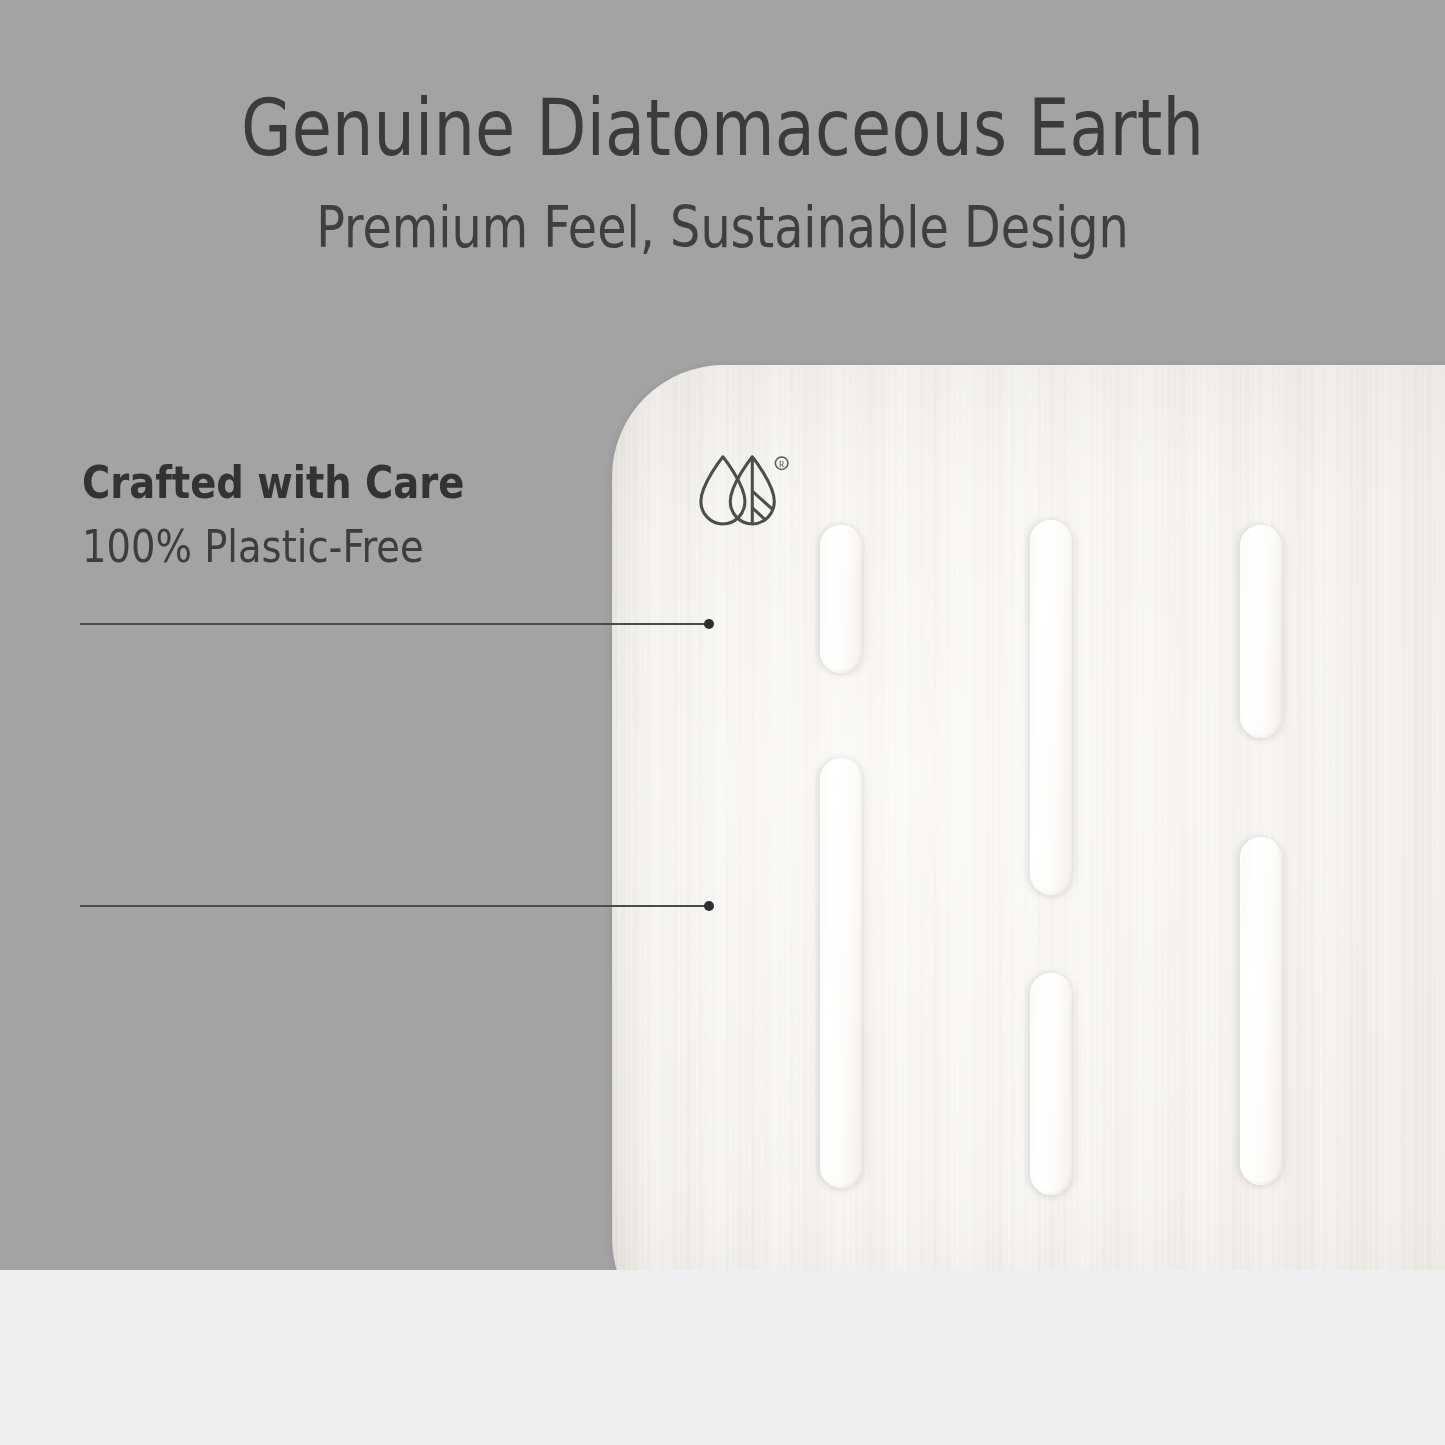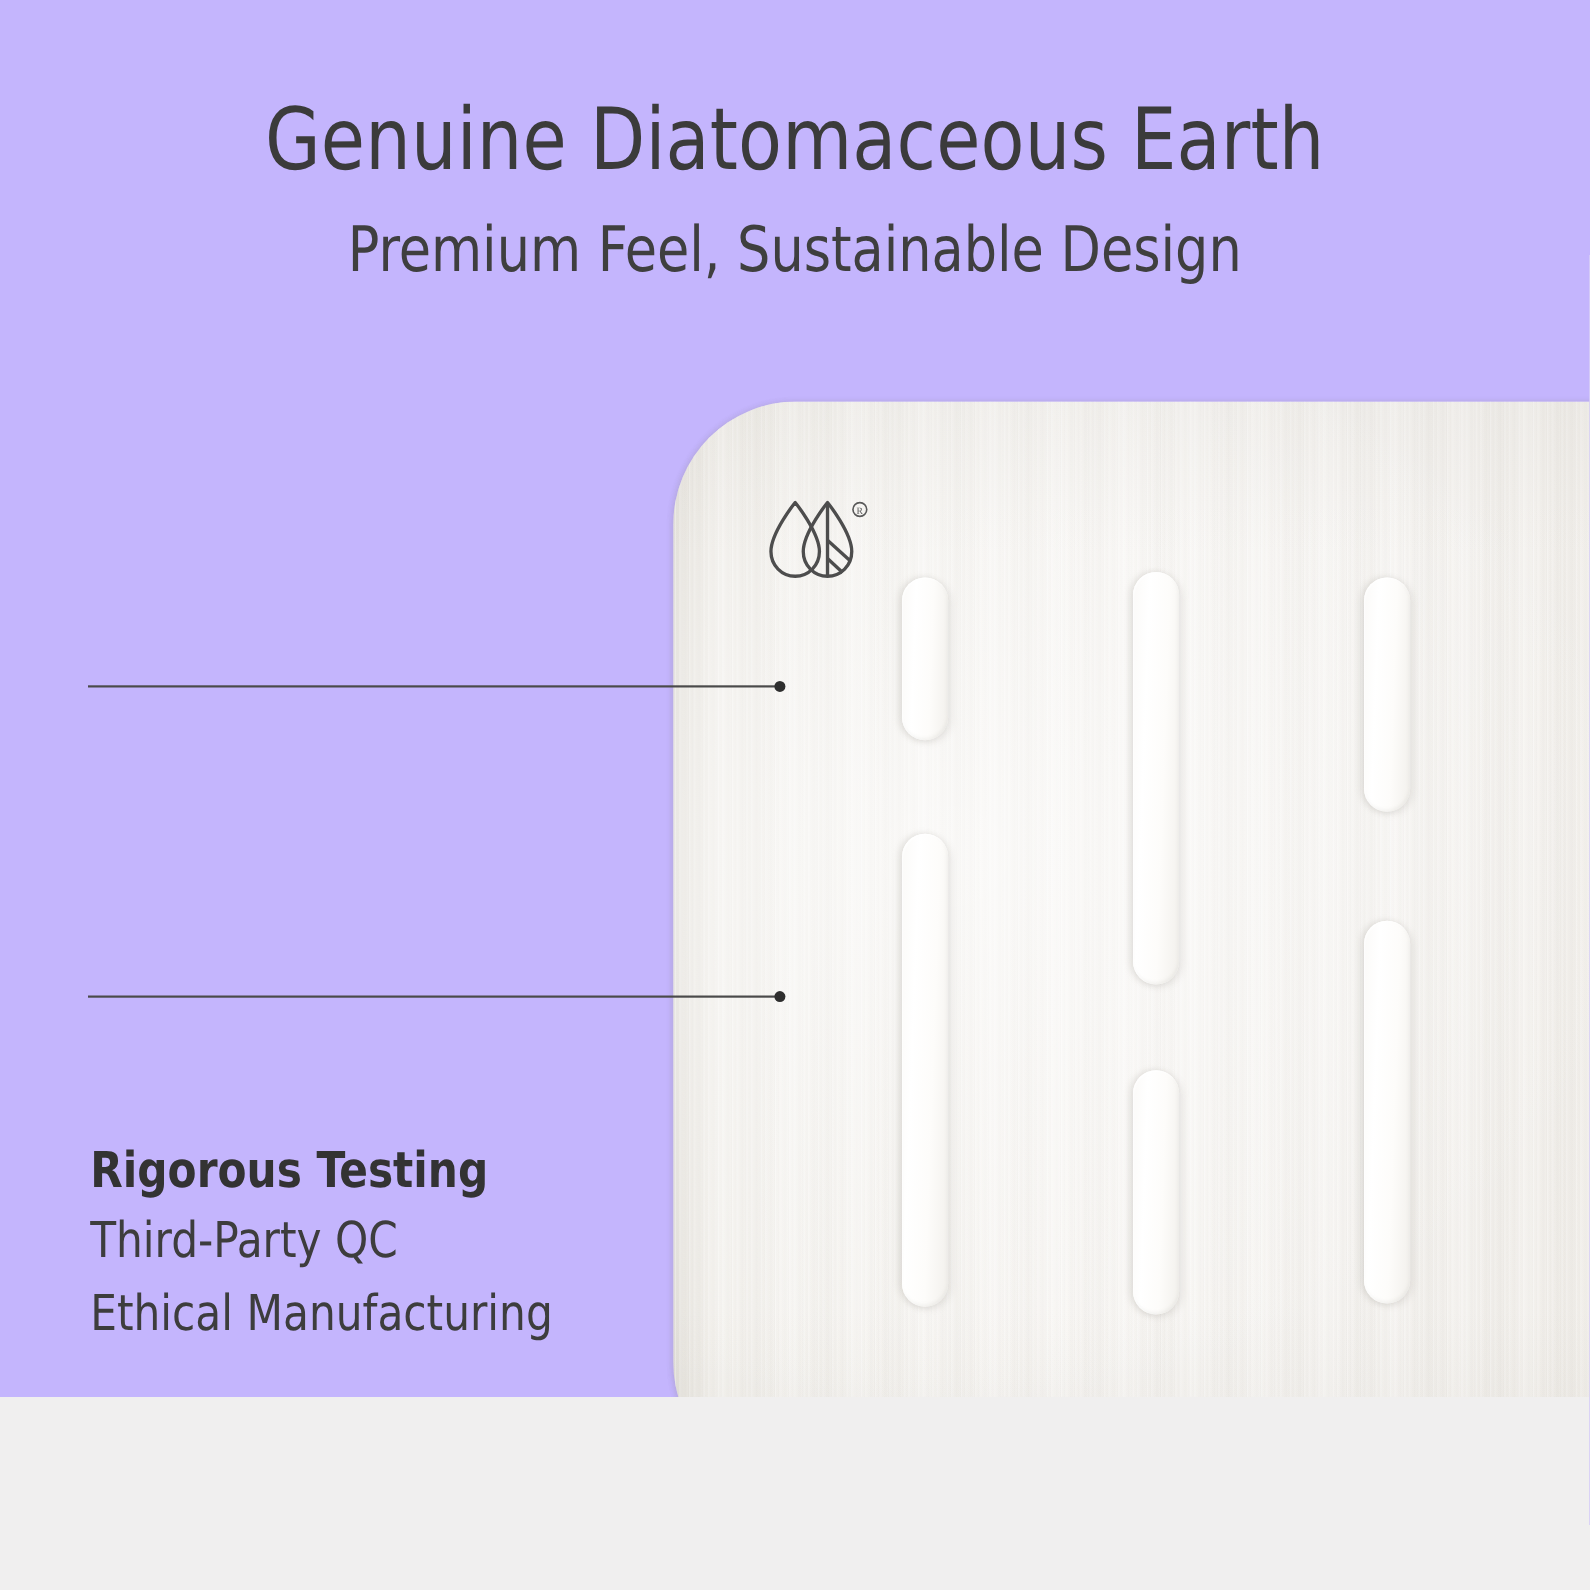--- a/index.html
+++ b/index.html
@@ -11,21 +11,21 @@
     height: 1445px;
     background: #f0efef;
     font-family: "Liberation Sans", sans-serif;
     overflow: hidden;
   }
 
   .canvas {
     position: relative;
     width: 1445px;
     height: 1270px;
-    background: #c4b5fd;
+    background: #a3a3a3;
     overflow: hidden;
   }
 
   
   .header {
     position: absolute;
     top: 0;
     left: 0;
     width: 1445px;
     text-align: center;
@@ -231,33 +231,32 @@
       <line x1="60.5" y1="45" x2="81.5" y2="64" stroke="#4d4d4d" stroke-width="3.1" stroke-linecap="butt"></line>
       <line x1="60.5" y1="62" x2="74.5" y2="75" stroke="#4d4d4d" stroke-width="3.1" stroke-linecap="butt"></line>
 
       <g>
         <circle cx="90.5" cy="16.5" r="6.4" fill="none" stroke="#5a5a5a" stroke-width="1.5"></circle>
         <text x="90.5" y="20.4" text-anchor="middle" font-family="Liberation Serif, serif" font-size="9" fill="#5a5a5a">R</text>
       </g>
     </svg>
   </div>
 
+  <div class="feature" style="top: 452px;">
+    <p class="feature-title">Crafted with Care</p>
+    <p class="feature-sub">100% Plastic-Free</p>
+  </div>
   <div class="leader" style="top: 623px; width: 630px;">
     <div class="leader-line"></div>
     <div class="leader-dot"></div>
   </div>
 
   <div class="leader" style="top: 905px; width: 630px;">
     <div class="leader-line"></div>
     <div class="leader-dot"></div>
   </div>
 
-  <div class="feature" style="top: 1033px;">
-    <p class="feature-title">Rigorous Testing</p>
-    <p class="feature-sub">Third-Party QC</p>
-    <p class="feature-sub">Ethical Manufacturing</p>
-  </div>
   <div class="leader" style="top: 1285px; width: 630px;">
     <div class="leader-line"></div>
     <div class="leader-dot"></div>
   </div>
 
 </div>
 
 </body></html>

